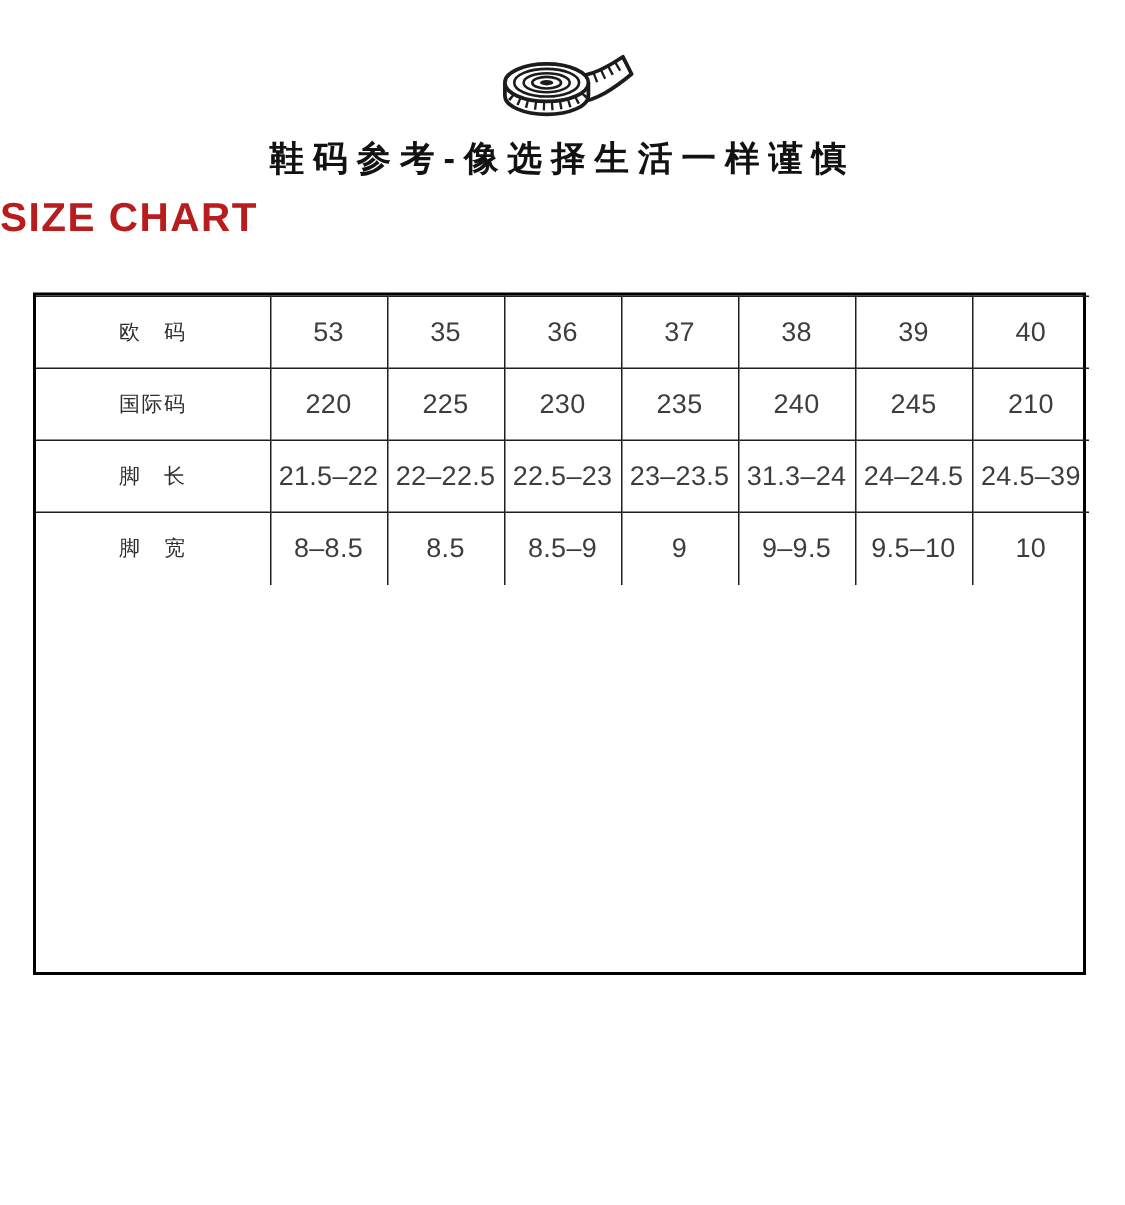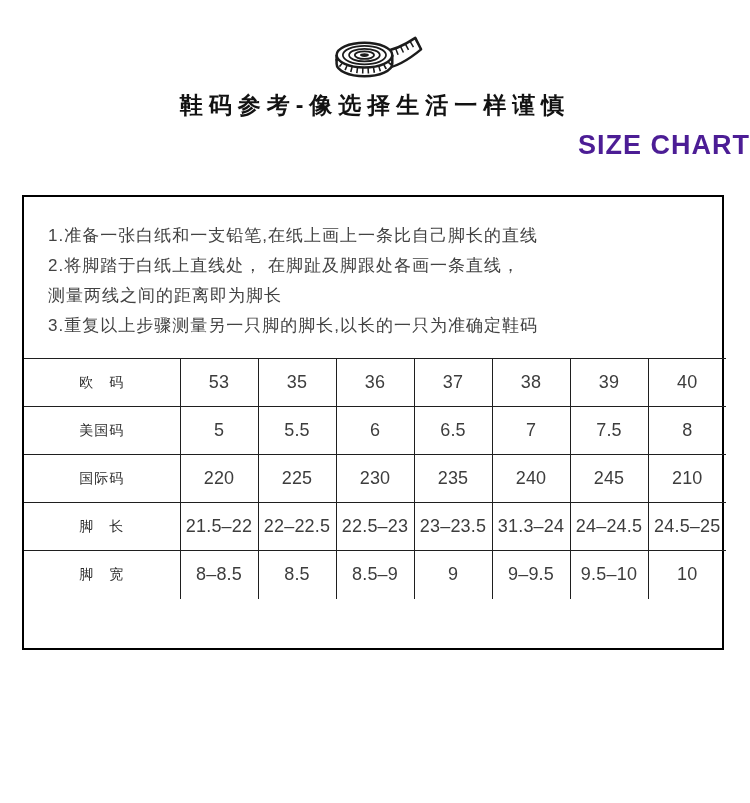--- a/index.html
+++ b/index.html
@@ -20,27 +20,26 @@
 
   .title-cn {
     text-align:center;
     font-size:23px;
     font-weight:700;
     letter-spacing:6px;
     color:#121212;
     margin-top:2px;
   }
   .title-en {
-    text-align:right;
+    text-align:left;
     font-size:27px;
     font-weight:800;
     letter-spacing:1px;
-    color:#4c1d95;
+    color:#b91c1c;
     margin-top:9px;
-    padding-left:39px;
   }
 
   .box {
     position:absolute;
     left:22px; top:195px;
     width:702px; height:455px;
     border:2px solid #000;
     background:#fff;
   }
 
@@ -101,26 +100,20 @@
         <ellipse cx="39" cy="30" rx="4.6" ry="1.9" fill="#1c1c1c"></ellipse>
       </svg>
     </span>
   </div>
 
   <div class="title-cn">鞋码参考-像选择生活一样谨慎</div>
   <div class="title-en">SIZE CHART</div>
 
   <div class="box">
 
-    <div class="instructions">
-      <div>1.准备一张白纸和一支铅笔,在纸上画上一条比自己脚长的直线</div>
-      <div>2.将脚踏于白纸上直线处， 在脚趾及脚跟处各画一条直线，</div>
-      <div>测量两线之间的距离即为脚长</div>
-      <div>3.重复以上步骤测量另一只脚的脚长,以长的一只为准确定鞋码</div>
-    </div>
 
     <table class="size-table">
       <colgroup>
         <col style="width:156px">
         <col style="width:78px">
           <col style="width:78px">
           <col style="width:78px">
         <col style="width:78px">
           <col style="width:78px">
           <col style="width:78px">
@@ -131,48 +124,38 @@
           <td class="lbl">欧　码</td>
           <td>53</td>
           <td>35</td>
           <td>36</td>
           <td>37</td>
           <td>38</td>
           <td>39</td>
           <td>40</td>
         </tr>
         <tr>
-          <td class="lbl">美国码</td>
-          <td>5</td>
-          <td>5.5</td>
-          <td>6</td>
-          <td>6.5</td>
-          <td>7</td>
-          <td>7.5</td>
-          <td>8</td>
-        </tr>
-        <tr>
           <td class="lbl">国际码</td>
           <td>220</td>
           <td>225</td>
           <td>230</td>
           <td>235</td>
           <td>240</td>
           <td>245</td>
           <td>210</td>
         </tr>
         <tr>
           <td class="lbl">脚　长</td>
           <td>21.5–22</td>
           <td>22–22.5</td>
           <td>22.5–23</td>
           <td>23–23.5</td>
           <td>31.3–24</td>
           <td>24–24.5</td>
-          <td>24.5–25</td>
+          <td>24.5–39</td>
         </tr>
         <tr>
           <td class="lbl">脚　宽</td>
           <td>8–8.5</td>
           <td>8.5</td>
           <td>8.5–9</td>
           <td>9</td>
           <td>9–9.5</td>
           <td>9.5–10</td>
           <td>10</td>

